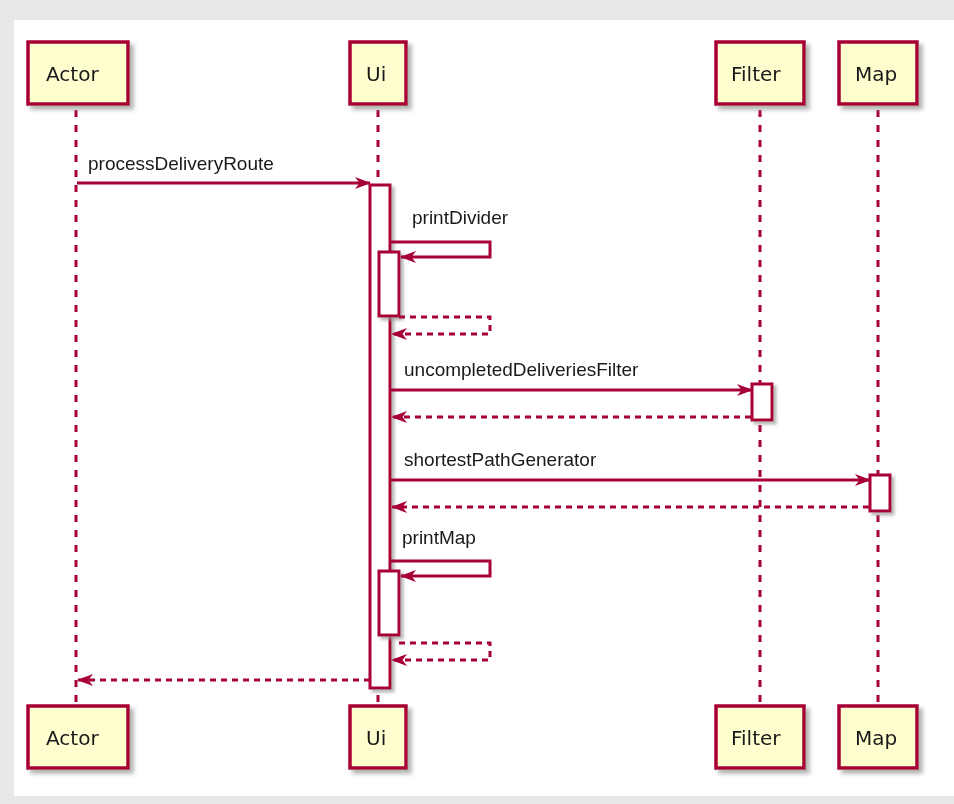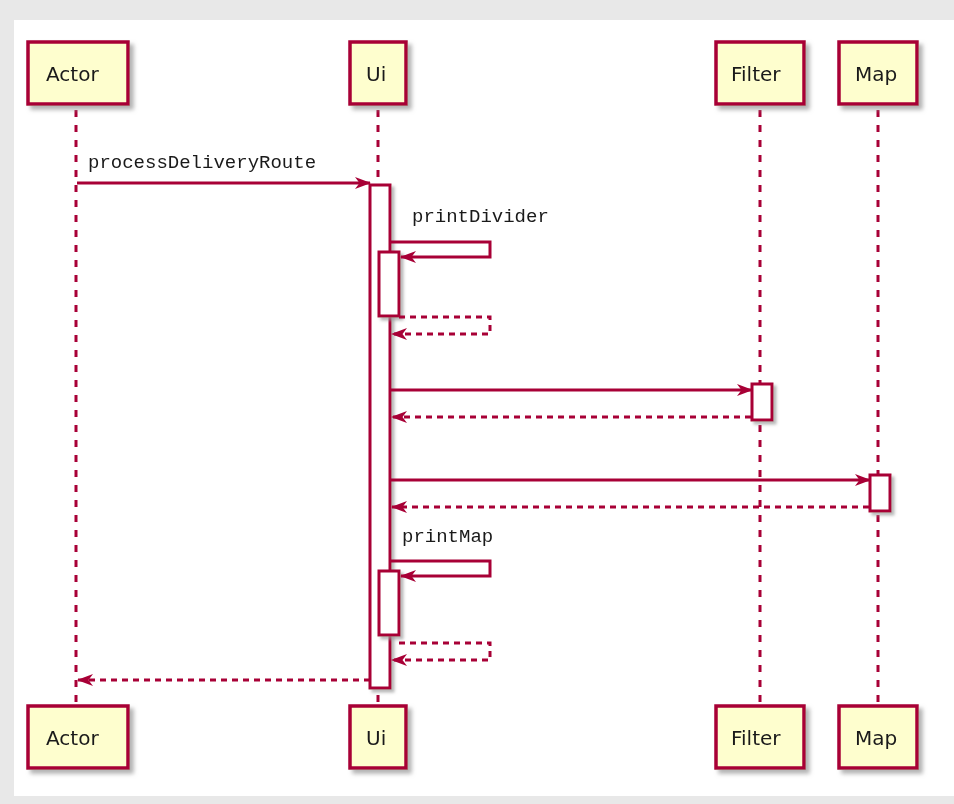--- a/index.html
+++ b/index.html
@@ -20,21 +20,21 @@
   .lbl{
     position:absolute;
     font-family:"DejaVu Sans","Liberation Sans",sans-serif;
     font-size:20px;
     color:#1A1A1A;
     white-space:nowrap;
     line-height:1;
   }
   .msg{
     position:absolute;
-    font-family:Liberation Mono, monospace;
+    font-family:Liberation Sans, sans-serif;
     font-size:19px;
     color:#1A1A1A;
     white-space:nowrap;
     line-height:1;
   }
 </style>
 </head>
 <body>
 
 <div id="canvas">
@@ -114,15 +114,17 @@
   <div class="lbl" style="left:717px;top:44px;">Filter</div>
   <div class="lbl" style="left:841px;top:44px;">Map</div>
 
   <div class="lbl" style="left:32px;top:708px;">Actor</div>
   <div class="lbl" style="left:352px;top:708px;">Ui</div>
   <div class="lbl" style="left:717px;top:708px;">Filter</div>
   <div class="lbl" style="left:841px;top:708px;">Map</div>
 
   <div class="msg" style="left:74px;top:134px;">processDeliveryRoute</div>
   <div class="msg" style="left:398px;top:188px;text-align:center;">printDivider</div>
+  <div class="msg" style="left:390px;top:340px;">uncompletedDeliveriesFilter</div>
+  <div class="msg" style="left:390px;top:430px;">shortestPathGenerator</div>
   <div class="msg" style="left:388px;top:508px;">printMap</div>
 
 </div>
 
 </body></html>

